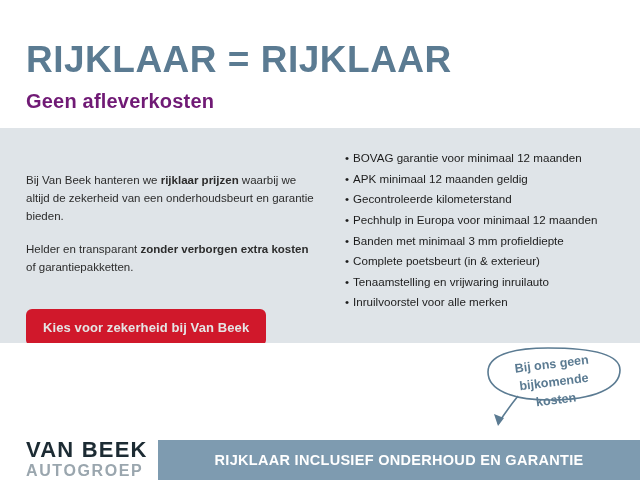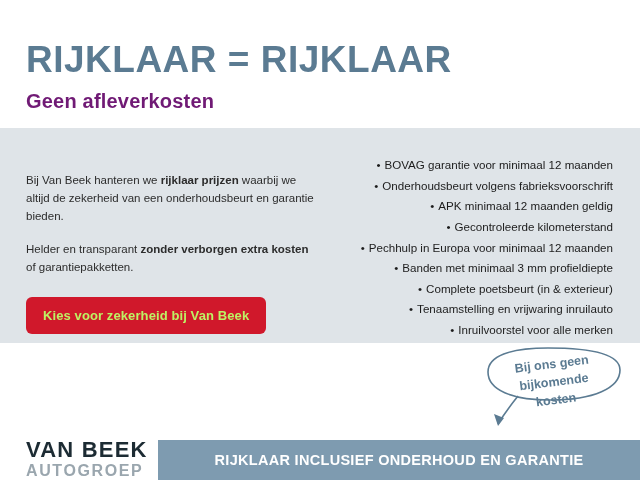--- a/index.html
+++ b/index.html
@@ -69,23 +69,23 @@
     font-size: 11.5px;
     color: #2c2c2c;
     line-height: 1.55;
     margin: 0 0 16px 0;
   }
   .para b {
     font-weight: bold;
   }
   .cta {
     display: inline-block;
-    margin-top: 4px;
+    margin-top: 16px;
     background: #d0182b;
-    color: #bef264;
+    color: #e5e5e5;
     font-size: 13px;
     font-weight: bold;
     padding: 11px 17px;
     border-radius: 6px;
     border: none;
     cursor: pointer;
     letter-spacing: 0.1px;
     font-family: "Liberation Sans", sans-serif;
   }
 
@@ -96,23 +96,22 @@
     width: 285px;
   }
   .promise-title {
     font-size: 16px;
     font-weight: bold;
     color: #1c1c1c;
     margin: 0 0 13px 0;
   }
   .promise-list {
     list-style: none;
-    margin: 12px;
+    margin: 5px;
     padding: 0;
-    text-align: right;
   }
   .promise-list li {
     font-size: 11.6px;
     color: #1c1c1c;
     line-height: 1.78;
     white-space: nowrap;
   }
   .promise-list li .bullet {
     margin-right: 4px;
   }
@@ -217,21 +216,20 @@
     </p>
     <p class="para">
       <span>Helder en transparant </span><b>zonder verborgen extra kosten</b><span> of garantiepakketten.</span>
     </p>
     <button class="cta">Kies voor zekerheid bij Van Beek</button>
   </div>
 
   <div class="right-col">
     <ul class="promise-list">
       <li><span class="bullet">•</span><span>BOVAG garantie voor minimaal 12 maanden</span></li>
-      <li><span class="bullet">•</span><span>Onderhoudsbeurt volgens fabrieksvoorschrift</span></li>
       <li><span class="bullet">•</span><span>APK minimaal 12 maanden geldig</span></li>
       <li><span class="bullet">•</span><span>Gecontroleerde kilometerstand</span></li>
       <li><span class="bullet">•</span><span>Pechhulp in Europa voor minimaal 12 maanden</span></li>
       <li><span class="bullet">•</span><span>Banden met minimaal 3 mm profieldiepte</span></li>
       <li><span class="bullet">•</span><span>Complete poetsbeurt (in &amp; exterieur)</span></li>
       <li><span class="bullet">•</span><span>Tenaamstelling en vrijwaring inruilauto</span></li>
       <li><span class="bullet">•</span><span>Inruilvoorstel voor alle merken</span></li>
     </ul>
   </div>
 

